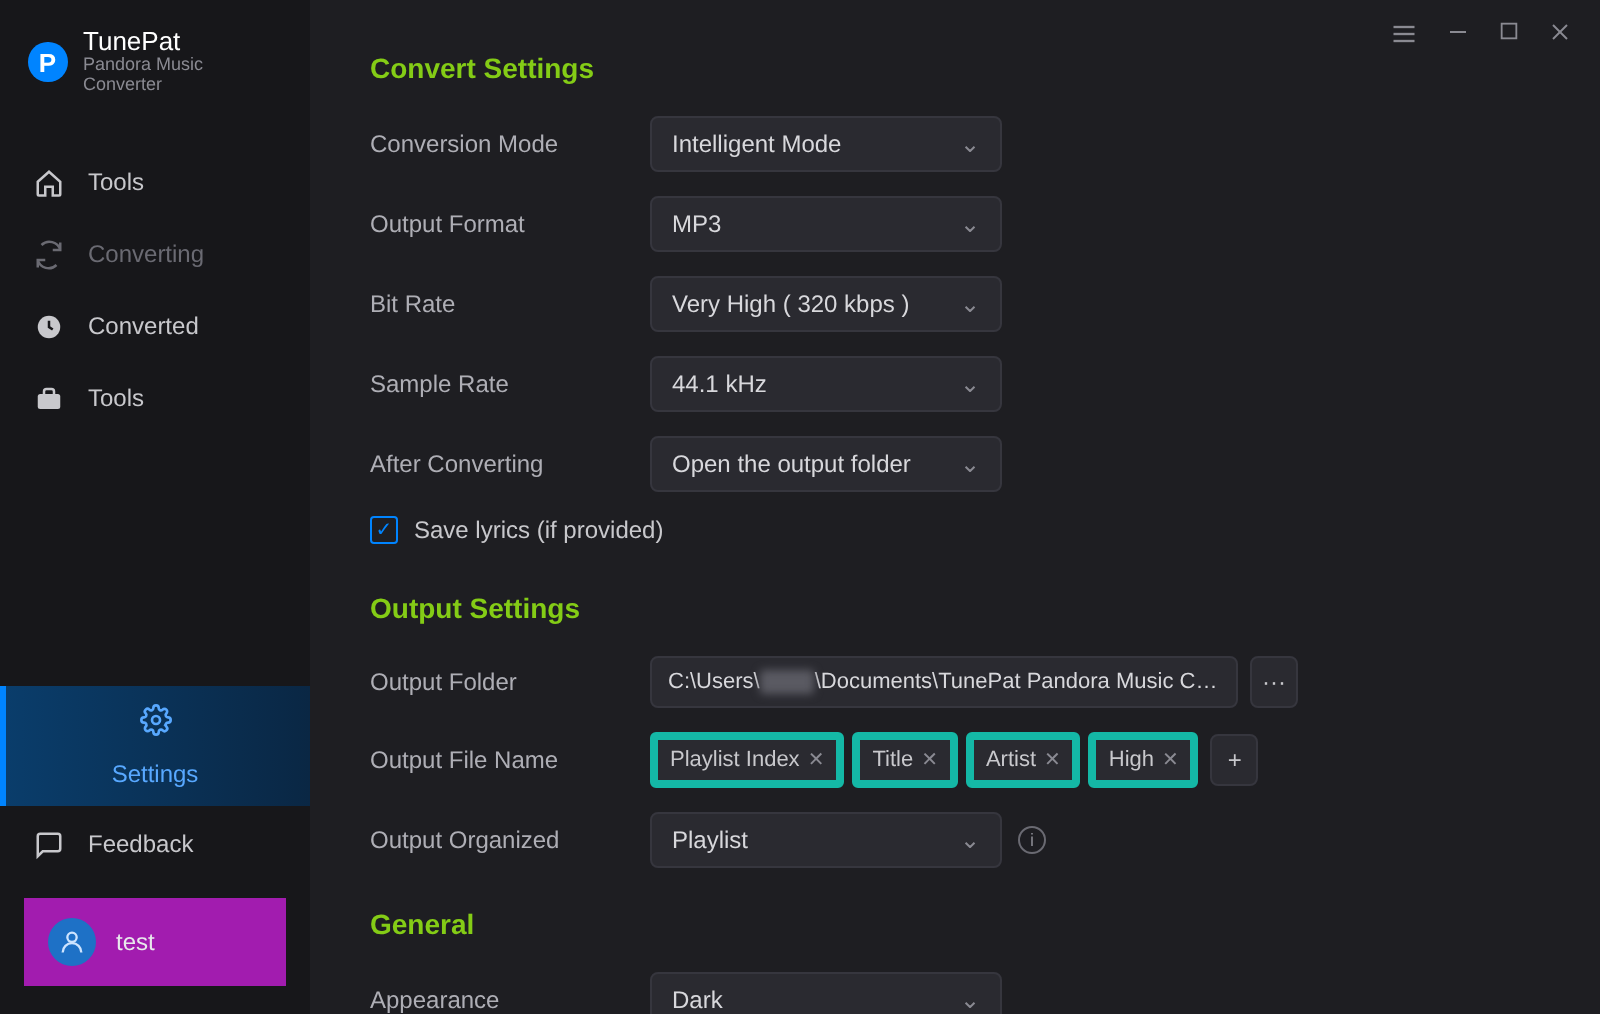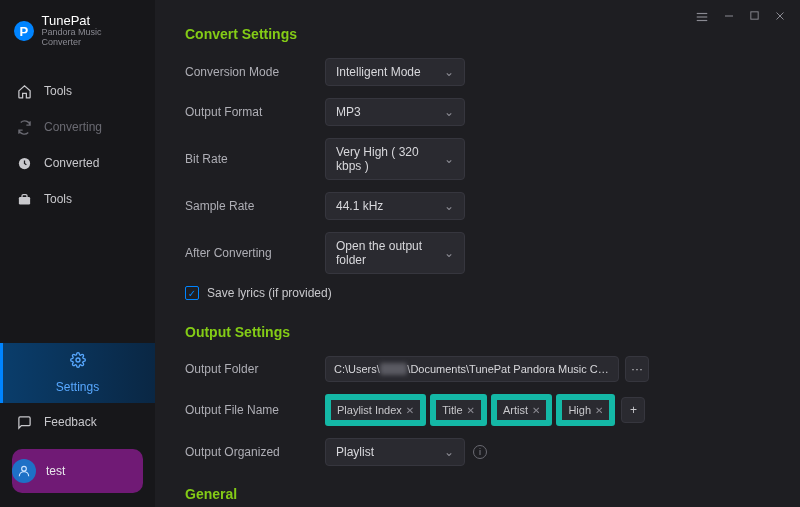--- a/index.html
+++ b/index.html
@@ -47,23 +47,23 @@
   background: linear-gradient(90deg, #0a3d6b 0%, #0a2744 100%);
   color: #58a8ff;
   border-left: 3px solid #0084ff;
   padding-left: 13px;
   flex-direction: column;
 }
 .nav-icon { width: 16px; height: 16px; display: inline-flex; align-items: center; justify-content: center; }
 .nav-spacer { flex: 1; }
 .user-pill {
   margin: 10px 12px 14px 12px;
-  background: #701a75;
-  border-radius: 10px;
-  padding: 10px 0;
+  background: #a21caf;
+  border-radius: 0;
+  padding: 10px 12px;
   display: flex; align-items: center; gap: 10px;
   color: #e8e8ec;
 }
 .avatar {
   width: 24px; height: 24px; border-radius: 50%;
   background: #1e71c6;
   display: flex; align-items: center; justify-content: center;
 }
 .main {
   flex: 1;
@@ -85,21 +85,21 @@
 .row {
   display: flex; align-items: center;
   margin-bottom: 12px;
 }
 .label {
   width: 140px;
   color: #aeaeb5;
   font-size: 12px;
 }
 .select {
-  width: 140px;
+  width: 176px;
   background: #2a2a30;
   border: 1px solid #36363e;
   border-radius: 4px;
   padding: 6px 10px;
   color: #d8d8dc;
   font-size: 12px;
   display: flex; align-items: center; justify-content: space-between;
   cursor: pointer;
 }
 .select .chev { color: #8a8a92; }
@@ -138,21 +138,21 @@
   background: #2a2a30;
   border: 1px solid #36363e;
   border-radius: 4px;
   margin-left: 6px;
   display: flex; align-items: center; justify-content: center;
   color: #c8c8cc; cursor: pointer; font-size: 12px;
 }
 .tags { display: flex; gap: 4px; }
 .tag {
   background: #2a2a30;
-  border: 6px solid #14b8a6;
+  border: 4px solid #14b8a6;
   border-radius: 3px;
   padding: 4px 6px;
   font-size: 11px;
   color: #c8c8cc;
   display: inline-flex; align-items: center; gap: 4px;
 }
 .tag .x { color: #8a8a92; font-size: 10px; cursor: pointer; }
 .info-icon {
   margin-left: 8px; color: #8a8a92;
   width: 14px; height: 14px;

